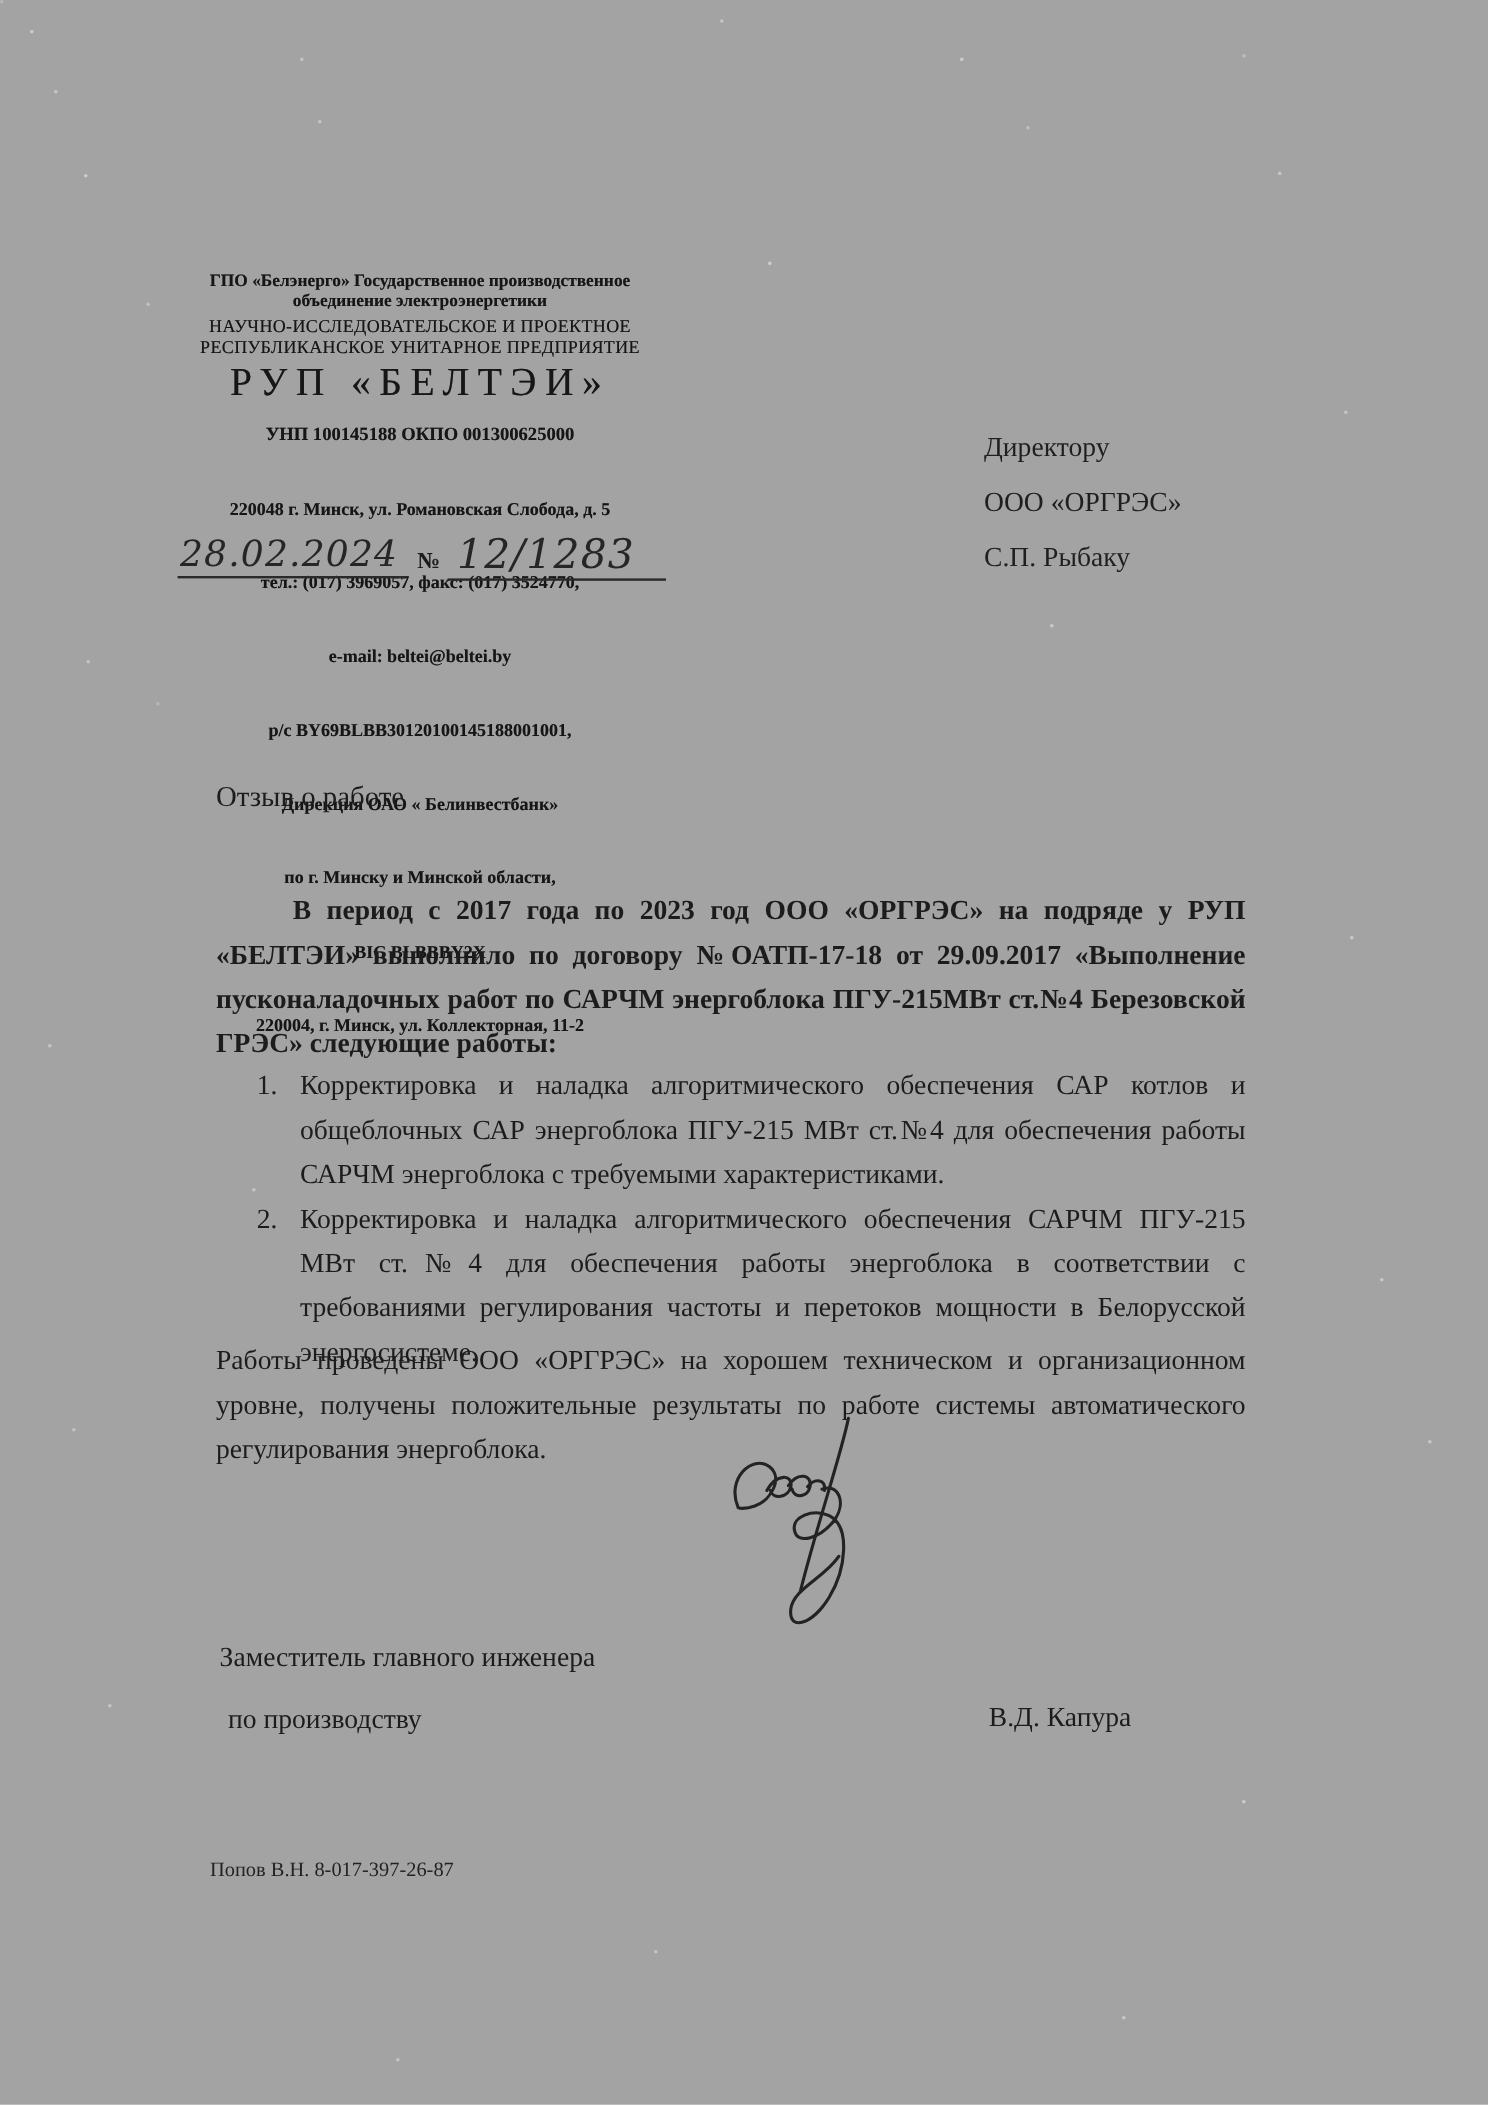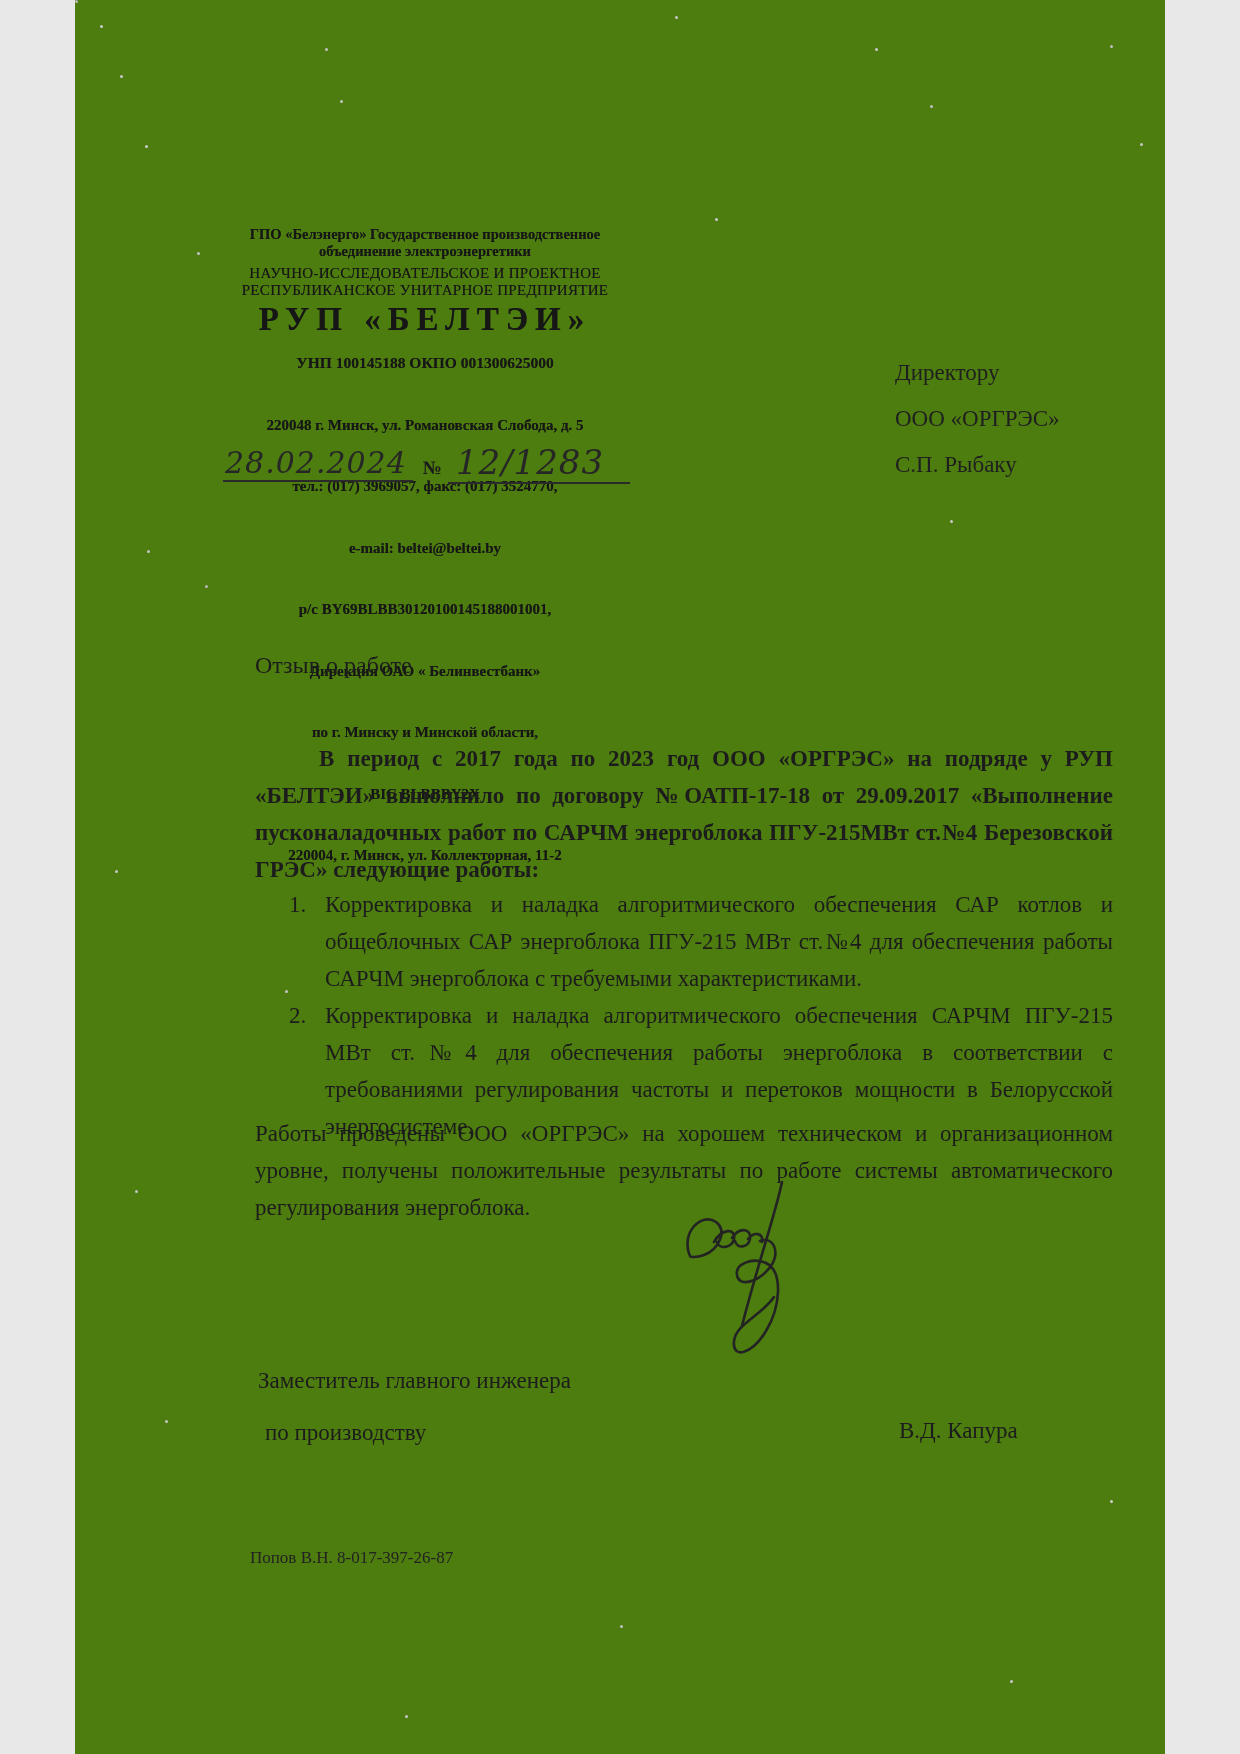--- a/index.html
+++ b/index.html
@@ -1,22 +1,22 @@
 <!DOCTYPE html>
 <html><head>
 <meta charset="utf-8">
 <style>
   * { margin: 0; padding: 0; box-sizing: border-box; }
   html, body { background: #e8e8e8; }
   .page {
     position: relative;
-    width: 1090px;
+    width: 1240px;
     height: 1754px;
     margin: 0 auto;
-    background: #4d7c0f;
+    background: #a3a3a3;
     overflow: hidden;
     font-family: "Liberation Serif", serif;
     color: #1b1b1b;
   }
   
   .speckles {
     position: absolute; left: 0; top: 0; width: 3px; height: 3px;
     background: #b9b9b9; border-radius: 50%;
     box-shadow: 600px 16px 0 #c7c7c7, 250px 48px 0 #c2c2c2, 1035px 45px 0 #bdbdbd,
       45px 75px 0 #c6c6c6, 800px 48px 0 #cccccc, 265px 100px 0 #c4c4c4,
@@ -30,21 +30,21 @@
   }
 
   
   .letterhead {
     position: absolute; left: 120px; top: 226px; width: 460px;
     text-align: center; color: #161616;
     text-shadow: 0 0 0.5px rgba(20,20,20,0.55);
   }
   .lh-org-group { font-size: 14.5px; font-weight: bold; line-height: 17px; }
   .lh-org-type { font-size: 15px; font-weight: normal; line-height: 16.5px; margin-top: 5px; letter-spacing: 0.3px; }
-  .lh-name { font-size: 33px; font-weight: bold; letter-spacing: 7px; line-height: 36px; margin-top: 3px; }
+  .lh-name { font-size: 33px; font-weight: normal; letter-spacing: 7px; line-height: 36px; margin-top: 3px; }
   .lh-small { font-size: 15px; font-weight: bold; line-height: 16.5px; margin-top: 45px; }
   .lh-small.first { margin-top: 18px; font-size: 15.5px; }
 
   
   .dateline {
     position: absolute; left: 148px; top: 440px; width: 420px; height: 42px;
     display: flex; align-items: flex-end;
   }
   .hw {
     font-family: "DejaVu Serif", serif;

